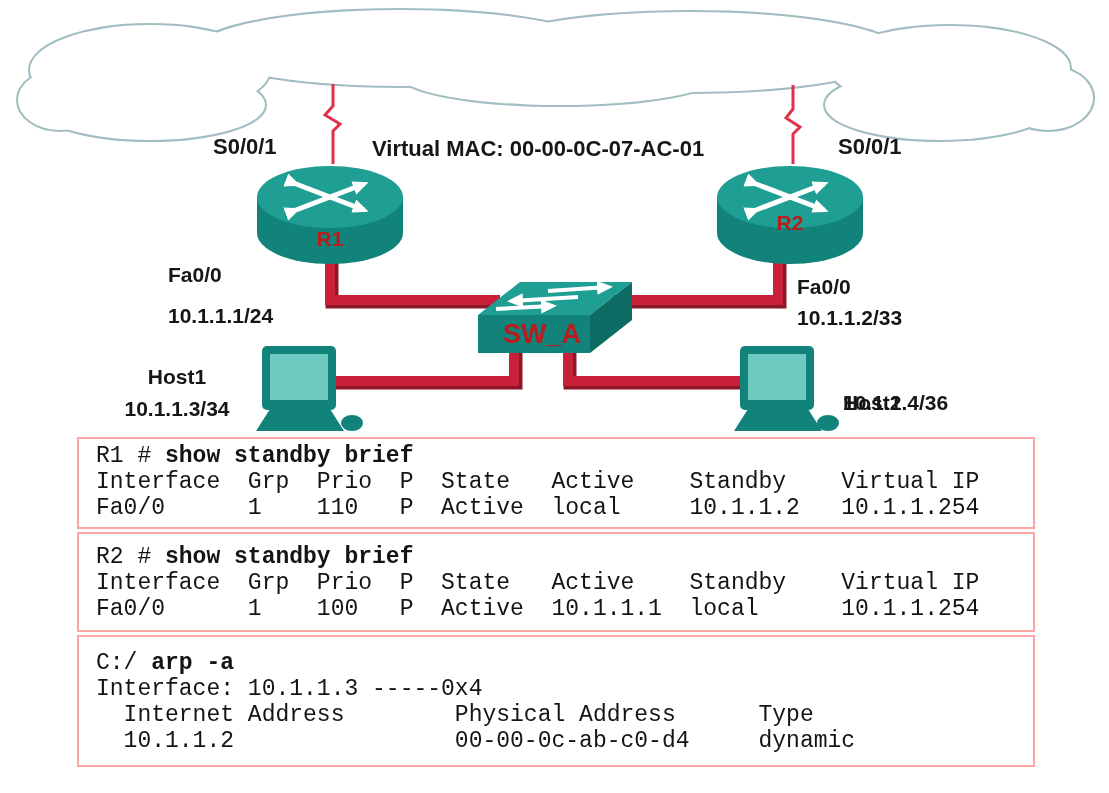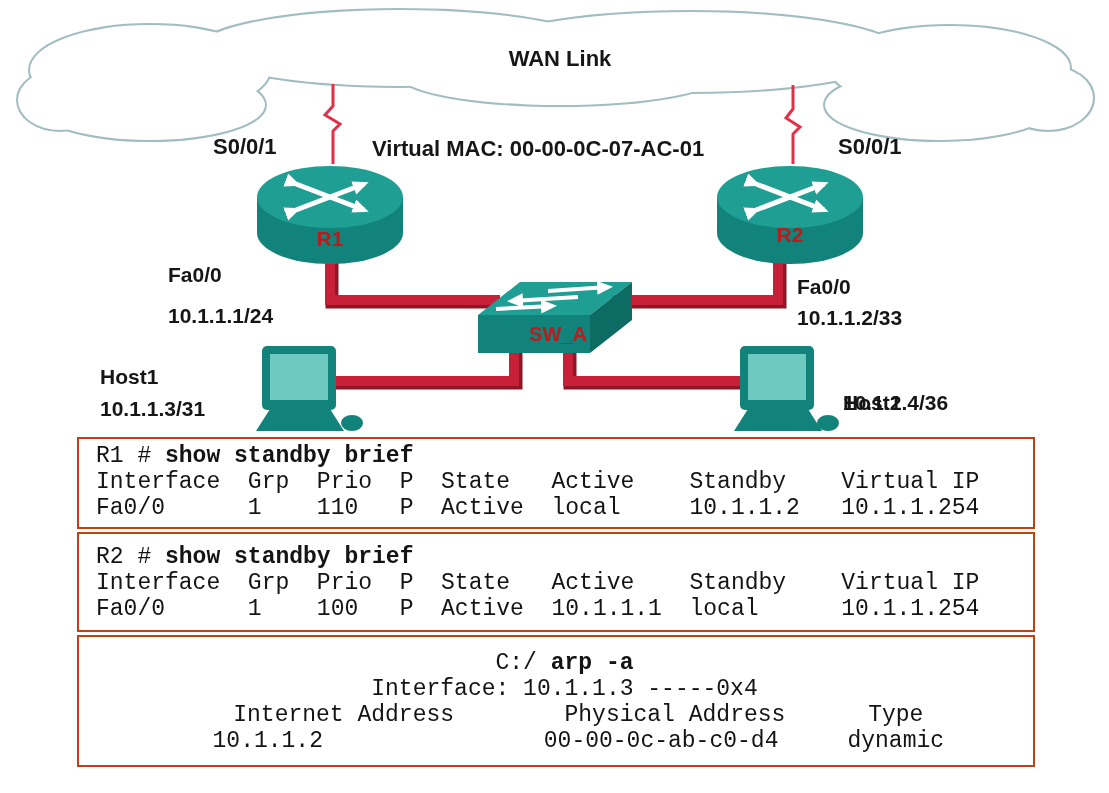--- a/index.html
+++ b/index.html
@@ -3,26 +3,26 @@
 <meta charset="utf-8">
 <style>
   html,body{margin:0;padding:0;background:#fff;}
   .screen{position:relative;width:1109px;height:793px;background:#ffffff;overflow:hidden;
           font-family:"Liberation Sans", sans-serif;}
   svg{position:absolute;left:0;top:0;}
   .lbl{position:absolute;font-weight:bold;color:#161616;font-size:21px;line-height:30px;white-space:nowrap;}
   .lbl.big{font-size:22px;}
   .lbl.white{color:#b91c1c;}
   .lbl.center{text-align:center;}
-  .lbl.right{text-align:left;}
+  .lbl.right{text-align:center;}
   
   .console{position:absolute;left:77px;top:437px;width:958px;}
-  .sect{border:2px solid #c2410c;background:#fff;margin-bottom:3px;padding:4px 0 6px 17px;}
+  .sect{border:2px solid #fca5a5;background:#fff;margin-bottom:3px;padding:4px 0 6px 17px;}
   .sect.p2{padding-top:10px;padding-bottom:8px;}
-  .sect.p3{padding-top:13px;padding-bottom:11px;text-align:center;}
+  .sect.p3{padding-top:13px;padding-bottom:11px;}
   .sect pre{margin:0;font-family:"Liberation Mono","DejaVu Sans Mono",monospace;
             font-size:23px;line-height:26px;color:#141414;white-space:pre;}
   .sect pre b{font-weight:bold;}
 </style>
 </head>
 <body>
 
 <div class="screen">
 
   <svg width="1109" height="437" viewBox="0 0 1109 437">
@@ -112,33 +112,32 @@
     </g>
 
     <g>
       <rect x="740" y="346" width="74" height="64" rx="5" fill="#12837a"></rect>
       <rect x="748" y="354" width="58" height="46" fill="#6ec9c0"></rect>
       <polygon points="748,409 808,409 822,431 734,431" fill="#12837a"></polygon>
       <ellipse cx="828" cy="423" rx="11" ry="8" fill="#12837a"></ellipse>
     </g>
   </svg>
 
-  <div class="lbl big center" style="left:470px;top:44px;width:180px;">WAN Link</div>
   <div class="lbl big" style="left:372px;top:134px;">Virtual MAC: 00-00-0C-07-AC-01</div>
   <div class="lbl big" style="left:213px;top:132px;">S0/0/1</div>
   <div class="lbl big" style="left:838px;top:132px;">S0/0/1</div>
   <div class="lbl white center" style="left:300px;top:224px;width:60px;">R1</div>
-  <div class="lbl white center" style="left:760px;top:220px;width:60px;">R2</div>
-  <div class="lbl white center" style="left:508px;top:319px;width:100px;font-size:20px;">SW_A</div>
+  <div class="lbl white center" style="left:760px;top:208px;width:60px;">R2</div>
+  <div class="lbl white center" style="left:492px;top:319px;width:100px;font-size:27px;">SW_A</div>
   <div class="lbl" style="left:168px;top:260px;">Fa0/0</div>
   <div class="lbl" style="left:168px;top:301px;">10.1.1.1/24</div>
   <div class="lbl" style="left:797px;top:272px;">Fa0/0</div>
   <div class="lbl" style="left:797px;top:303px;">10.1.1.2/33</div>
   <div class="lbl right" style="left:100px;top:362px;width:154px;">Host1</div>
-  <div class="lbl right" style="left:100px;top:394px;width:154px;">10.1.1.3/31</div>
+  <div class="lbl right" style="left:100px;top:394px;width:154px;">10.1.1.3/34</div>
   <div class="lbl" style="left:843px;top:356px;margin-top:32px;">Host2</div>
   <div class="lbl" style="left:843px;top:388px;">10.1.1.4/36</div>
 
   <div class="console">
 
     <div class="sect">
       <pre><span>R1 # </span><b>show standby brief</b><span>
 Interface  Grp  Prio  P  State   Active    Standby    Virtual IP
 Fa0/0      1    110   P  Active  local     10.1.1.2   10.1.1.254</span></pre>
     </div>

